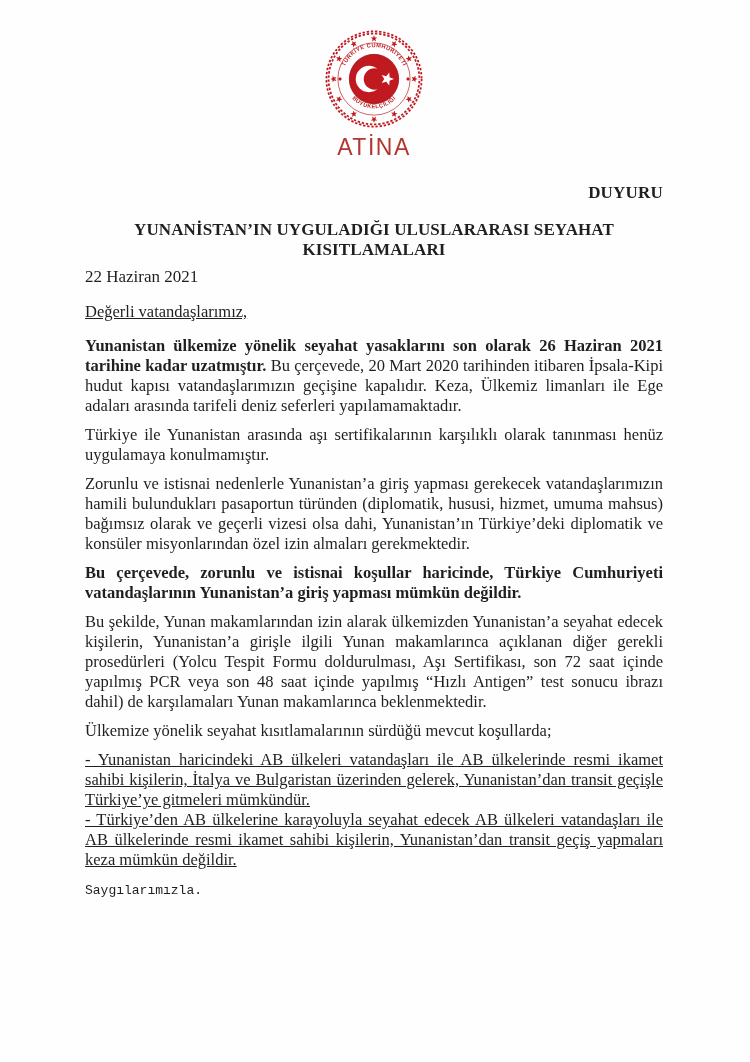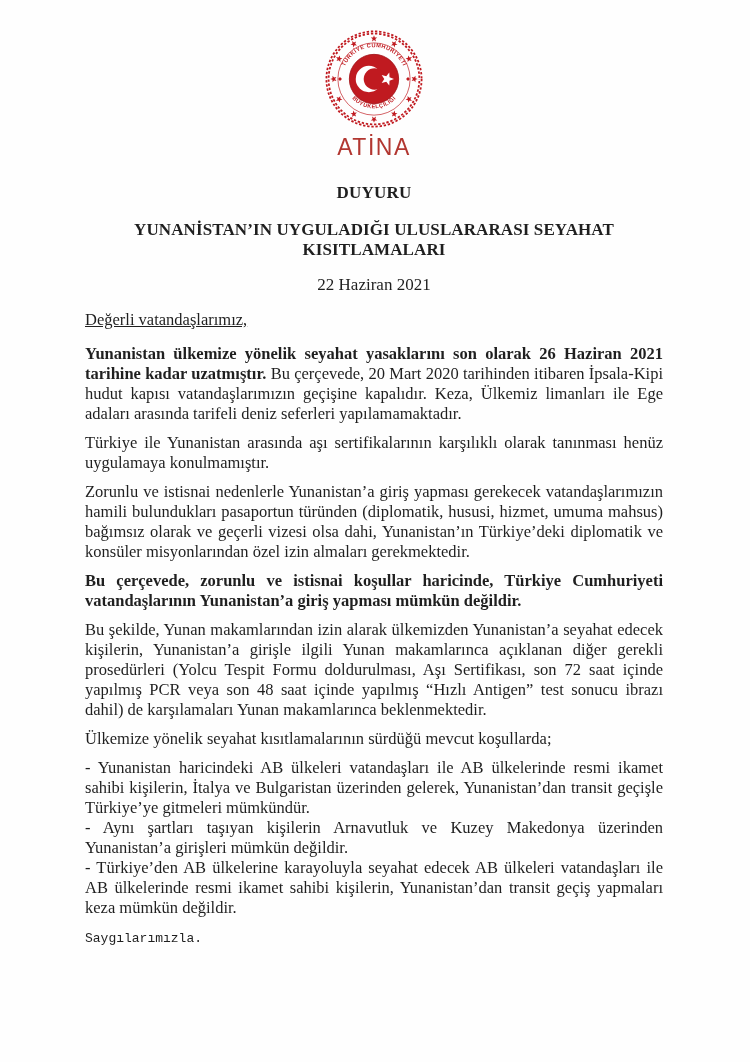--- a/index.html
+++ b/index.html
@@ -25,39 +25,39 @@
     text-align: center;
     font-family: "Liberation Sans", "DejaVu Sans", sans-serif;
     font-weight: normal;
     font-size: 23px;
     letter-spacing: 1.5px;
     color: #b23731;
     margin-top: 4px;
     line-height: 26px;
   }
   .announce {
-    text-align: center;
+    text-align: right;
     font-weight: bold;
     font-size: 17px;
     margin-top: 23px;
     line-height: 20px;
     letter-spacing: 0.2px;
   }
   .doc-title {
     text-align: center;
     font-weight: bold;
     font-size: 17px;
     margin-top: 17px;
     line-height: 20px;
     letter-spacing: 0.1px;
   }
   .doc-date {
-    text-align: center;
+    text-align: left;
     font-size: 17px;
-    margin-top: 15px;
+    margin-top: 7px;
     line-height: 20px;
   }
   .salutation {
     font-size: 16.5px;
     margin: 15px 0 0 0;
     line-height: 20px;
     text-decoration: underline;
   }
   .para {
     font-size: 16.5px;
@@ -65,20 +65,21 @@
     text-align: justify;
     margin: 0 0 9px 0;
   }
   .para.first { margin-top: 14px; }
   .para.bold { font-weight: bold; }
   .bullet {
     font-size: 16.5px;
     line-height: 20px;
     text-align: justify;
     margin: 0;
+    text-decoration: underline;
   }
   .bullets { margin: 0 0 9px 0; }
   .closing {
     font-size: 13px;
     line-height: 20px;
     margin: 11px 0 0 0;
     font-family: Liberation Mono, monospace;
   }
 </style>
 </head>
@@ -155,19 +156,18 @@
   <p class="para">Zorunlu ve istisnai nedenlerle Yunanistan’a giriş yapması gerekecek vatandaşlarımızın hamili bulundukları pasaportun türünden (diplomatik, hususi, hizmet, umuma mahsus) bağımsız olarak ve geçerli vizesi olsa dahi, Yunanistan’ın Türkiye’deki diplomatik ve konsüler misyonlarından özel izin almaları gerekmektedir.</p>
 
   <p class="para bold">Bu çerçevede, zorunlu ve istisnai koşullar haricinde, Türkiye Cumhuriyeti vatandaşlarının Yunanistan’a giriş yapması mümkün değildir.</p>
 
   <p class="para">Bu şekilde, Yunan makamlarından izin alarak ülkemizden Yunanistan’a seyahat edecek kişilerin, Yunanistan’a girişle ilgili Yunan makamlarınca açıklanan diğer gerekli prosedürleri (Yolcu Tespit Formu doldurulması, Aşı Sertifikası, son 72 saat içinde yapılmış PCR veya son 48 saat içinde yapılmış “Hızlı Antigen” test sonucu ibrazı dahil) de karşılamaları Yunan makamlarınca beklenmektedir.</p>
 
   <p class="para">Ülkemize yönelik seyahat kısıtlamalarının sürdüğü mevcut koşullarda;</p>
 
   <div class="bullets">
     <p class="bullet">- Yunanistan haricindeki AB ülkeleri vatandaşları ile AB ülkelerinde resmi ikamet sahibi kişilerin, İtalya ve Bulgaristan üzerinden gelerek, Yunanistan’dan transit geçişle Türkiye’ye gitmeleri mümkündür.</p>
-    <p class="bullet">- Aynı şartları taşıyan kişilerin Arnavutluk ve Kuzey Makedonya üzerinden Yunanistan’a girişleri mümkün değildir.</p>
     <p class="bullet">- Türkiye’den AB ülkelerine karayoluyla seyahat edecek AB ülkeleri vatandaşları ile AB ülkelerinde resmi ikamet sahibi kişilerin, Yunanistan’dan transit geçiş yapmaları keza mümkün değildir.</p>
   </div>
 
   <p class="closing">Saygılarımızla.</p>
 
 </div>
 
 </body></html>

